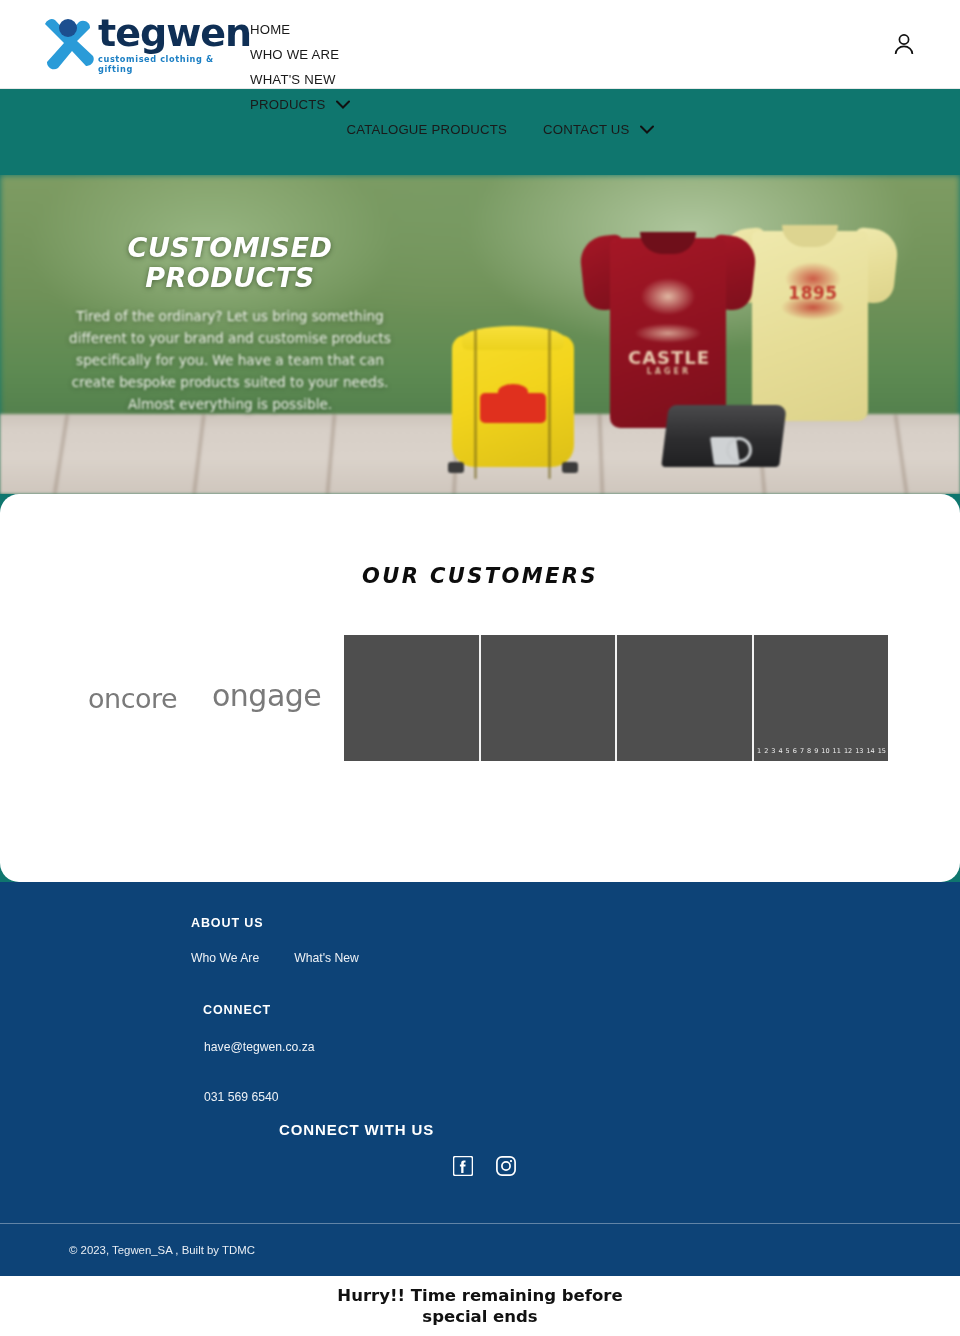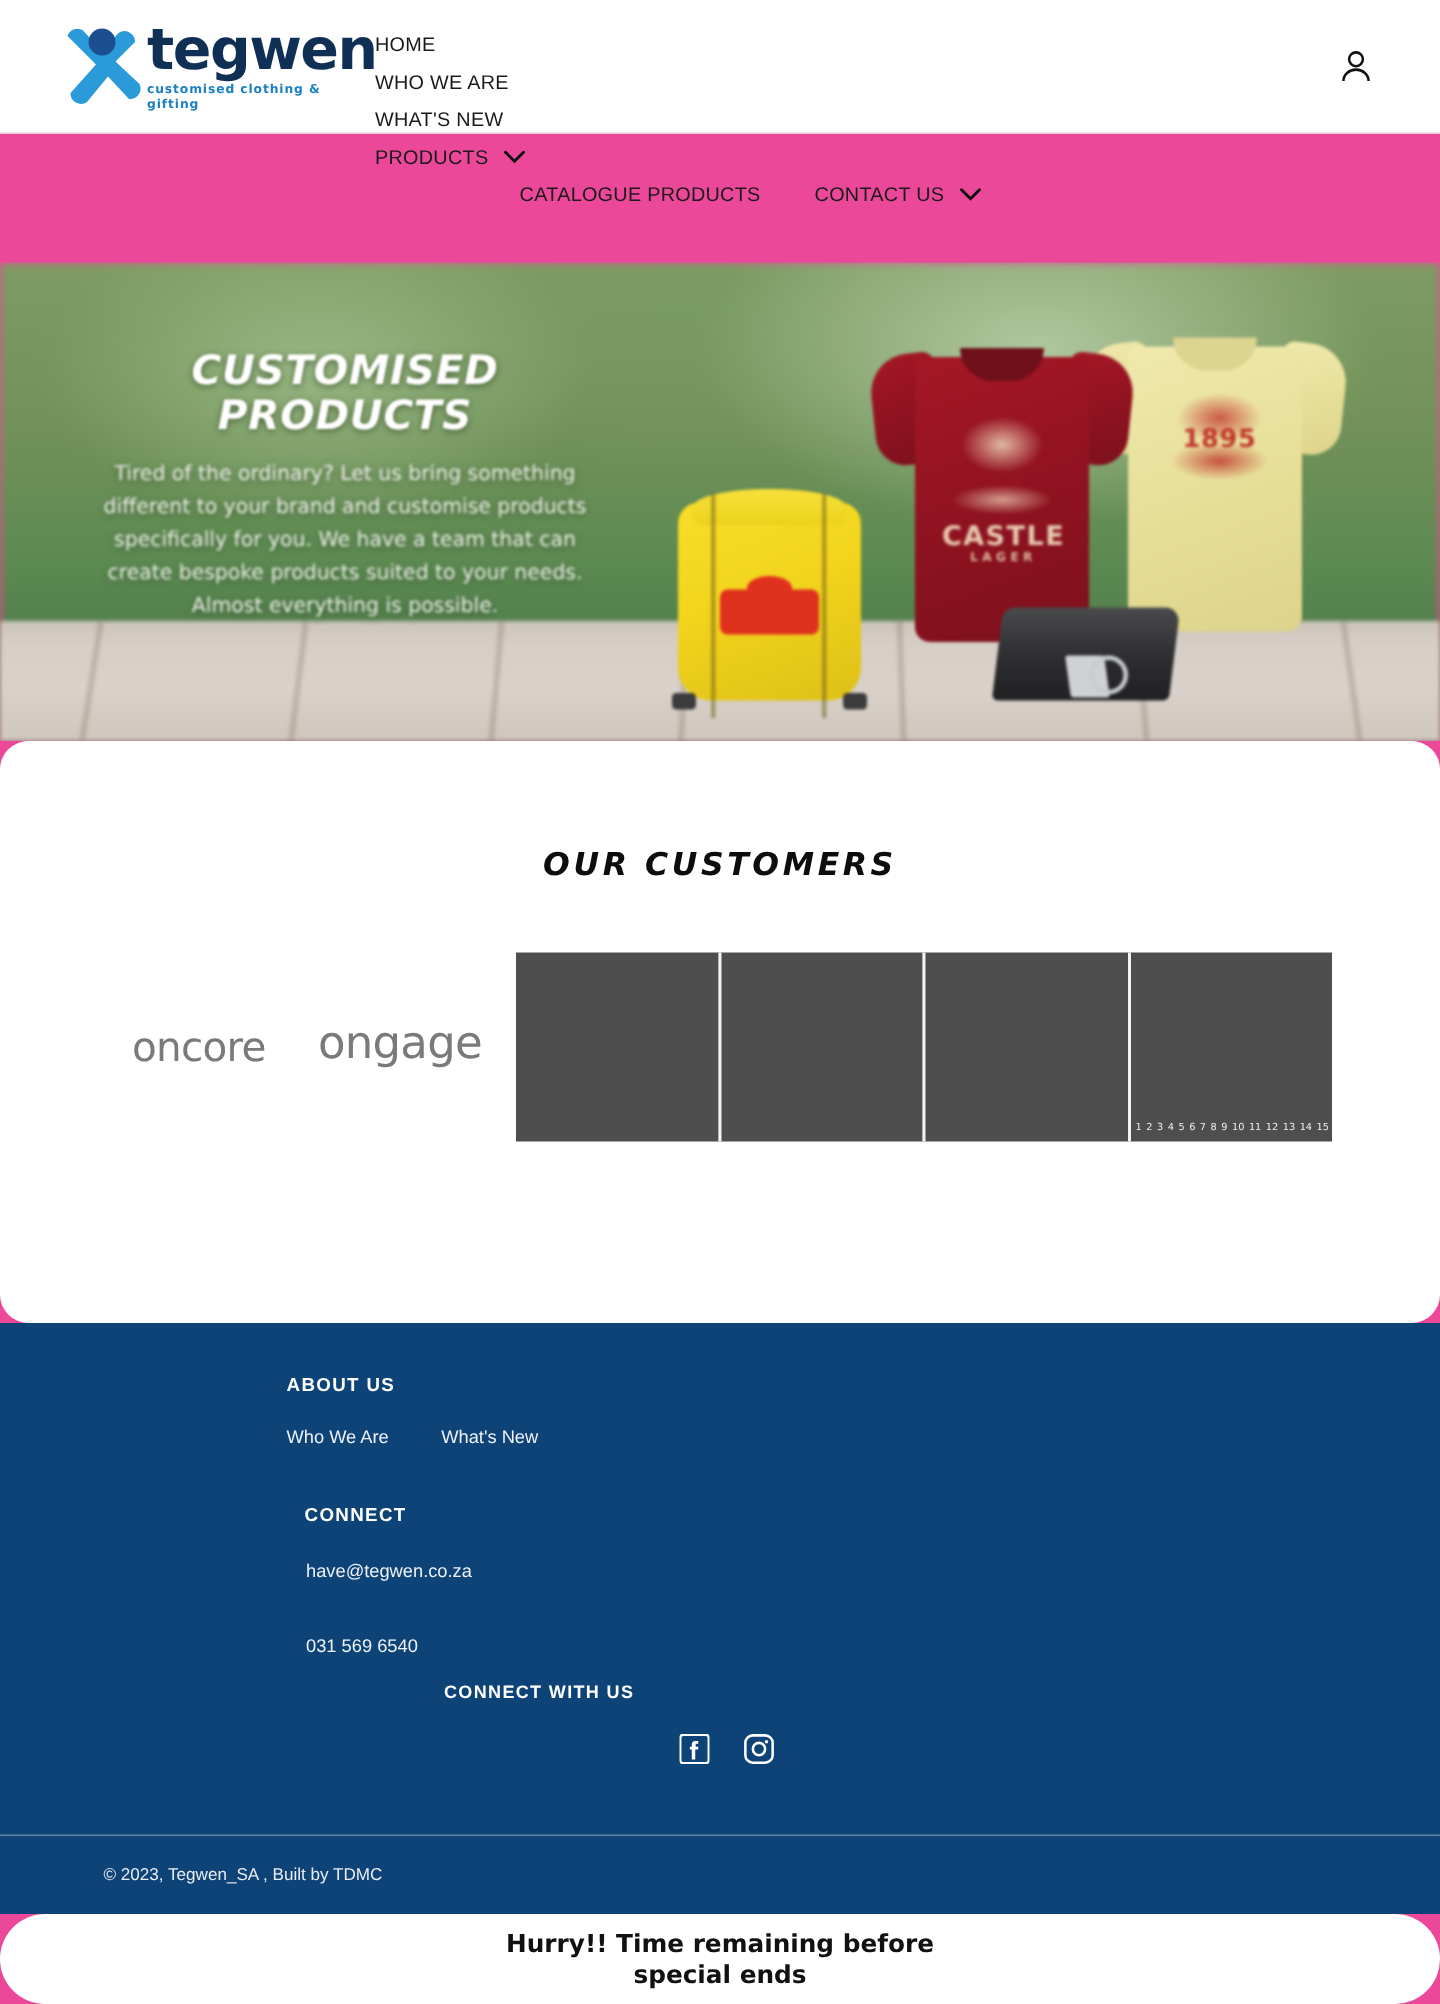--- a/index.html
+++ b/index.html
@@ -5,21 +5,21 @@
   * { box-sizing: border-box; margin: 0; padding: 0; }
 
   html, body {
     width: 960px;
     height: 1336px;
     background: #ffffff;
     font-family: "Liberation Sans", sans-serif;
     overflow: hidden;
   }
 
-  .page { position: relative; width: 960px; height: 1336px; background: #ec4899; }
+  .page { position: relative; width: 960px; height: 1336px; background: #0f766e; }
 
   
   .header {
     position: absolute; top: 0; left: 0;
     width: 960px; height: 89px;
     background: #ffffff;
     border-bottom: 1px solid #e8e8e8;
   }
 
   .logo-wrap {
@@ -261,41 +261,41 @@
   }
   .f-email {
     position: absolute; left: 204px; top: 158px;
     font-size: 12.2px; color: #eef2f6; cursor: pointer;
   }
   .f-phone {
     position: absolute; left: 204px; top: 190px;
     font-size: 12.2px; color: #eef2f6; margin-top: 18px;
   }
   .f-connect-h {
-    position: absolute; left: 296px; top: 239px;
-    font-size: 12px; font-weight: bold; letter-spacing: 0.9px; color: #fff;
+    position: absolute; left: 279px; top: 239px;
+    font-size: 15px; font-weight: bold; letter-spacing: 0.9px; color: #fff;
   }
   .socials { position: absolute; left: 453px; top: 274px; display: flex; gap: 23px; }
   .soc { width: 20px; height: 20px; cursor: pointer; }
 
   .f-divider {
     position: absolute; left: 0; top: 341px; width: 960px; height: 1px;
     background: rgba(255,255,255,0.35);
   }
   .f-copy {
     position: absolute; left: 69px; top: 362px;
     font-size: 11.4px; color: #e9eef4;
   }
 
   
   .promo {
     position: absolute; top: 1276px; left: 0;
     width: 960px; height: 60px;
     background: #ffffff;
-    display: flex; align-items: center; justify-content: center; border-radius: 30px;
+    display: flex; align-items: center; justify-content: center;
   }
   .promo-text {
     width: 330px; text-align: center;
     font-size: 16.5px; font-weight: bold; color: #111;
     line-height: 21px;
     font-family: "DejaVu Sans", sans-serif;
   }
 </style>
 </head>
 <body>

